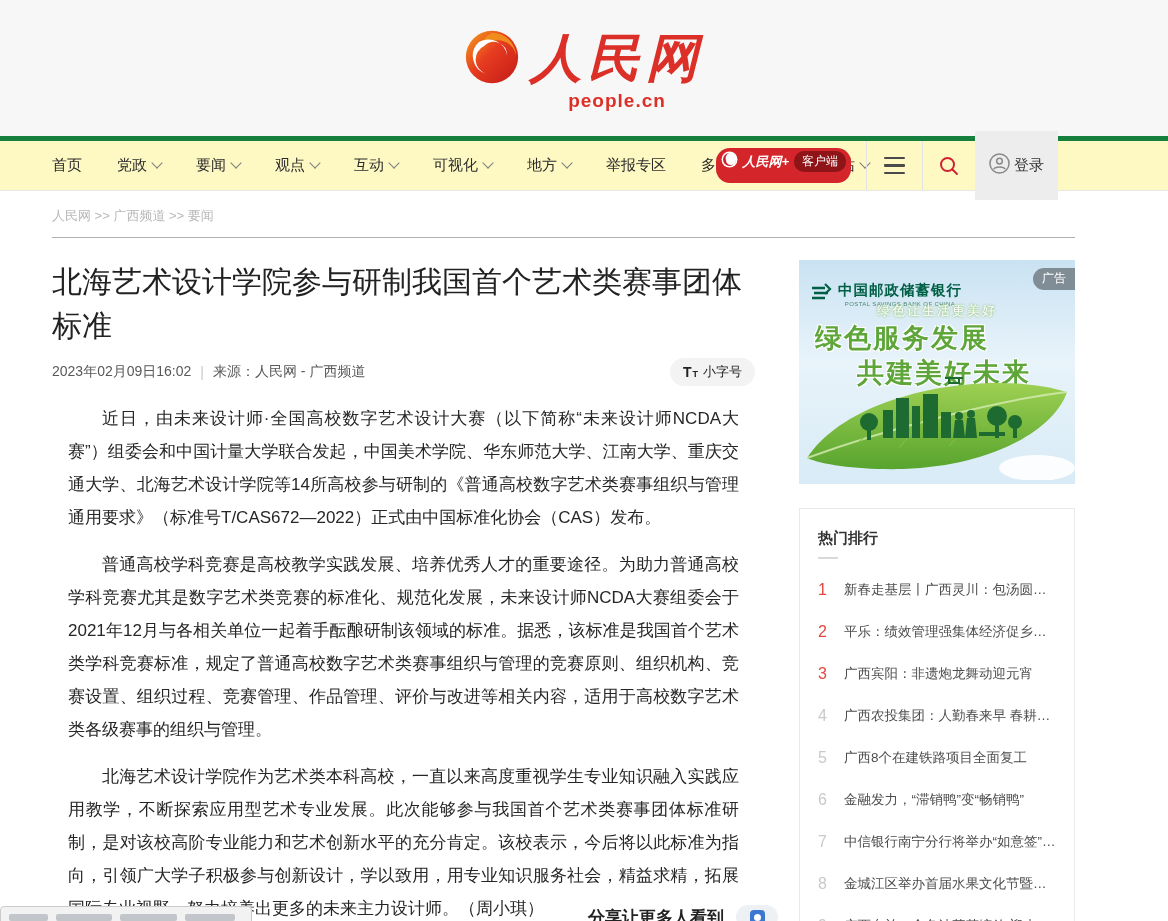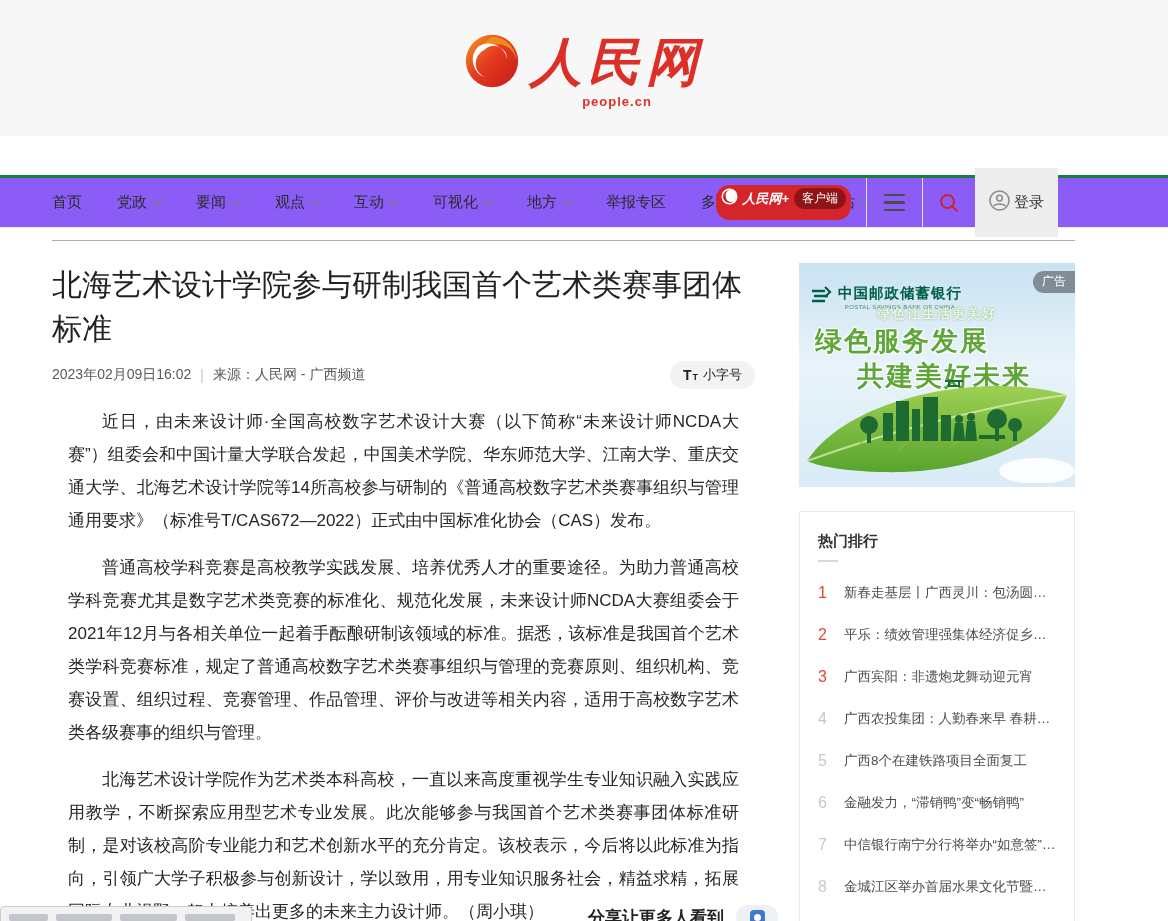--- a/index.html
+++ b/index.html
@@ -4,24 +4,24 @@
 <style>
   html,body{margin:0;padding:0;}
   body{font-family:"Liberation Sans","DejaVu Sans",sans-serif;background:#fff;}
   .page{position:relative;width:1168px;height:921px;overflow:hidden;background:#fff;}
 
   
   .site-header{height:136px;background:#f7f7f7;display:flex;align-items:center;justify-content:center;}
   .logo{display:flex;flex-direction:column;align-items:center;cursor:pointer;}
   .logo-row{display:flex;align-items:center;}
   .logo-cn{color:#dc2f27;font-size:52px;font-weight:bold;letter-spacing:6px;margin-left:10px;font-style:italic;}
-  .logo-en{color:#dc2f27;font-size:13px;font-weight:bold;letter-spacing:1px;margin-top:-4px;margin-left:66px;}
-
-  
-  .navbar{position:relative;height:49px;background:#8b5cf6;border-top:3px solid #15803d;border-bottom:1px solid #e8e8e8;display:flex;align-items:center;padding-left:52px;margin-top:39px;}
+  .logo-en{color:#dc2f27;font-size:19px;font-weight:bold;letter-spacing:1px;margin-top:-4px;margin-left:66px;}
+
+  
+  .navbar{position:relative;height:49px;background:#fef9c3;border-top:5px solid #15803d;border-bottom:1px solid #e8e8e8;display:flex;align-items:center;padding-left:52px;}
   .nav-item{font-size:15px;color:#2b2b2b;margin-right:35px;white-space:nowrap;cursor:pointer;text-decoration:none;}
   .chev{display:inline-block;width:7px;height:7px;border-right:1.5px solid #7d7d7d;border-bottom:1.5px solid #7d7d7d;transform:rotate(45deg);margin-left:6px;vertical-align:3px;}
   .nav-right{position:absolute;right:110px;top:0;height:100%;display:flex;align-items:center;}
   .app-badge{display:flex;align-items:center;background:#d3252a;border-radius:14px;height:27px;padding:0 5px 8px 5px;cursor:pointer;}
   .app-badge-brand{color:#fff;font-size:13px;font-weight:bold;font-style:italic;margin:0 5px 0 4px;white-space:nowrap;}
   .app-badge-tag{background:#8f1418;color:#fff;font-size:12px;border-radius:10px;padding:2px 8px;white-space:nowrap;}
   .vdiv{width:1px;height:49px;background:#e3e3e3;margin:0 15px;}
   .hamburger{display:flex;flex-direction:column;justify-content:center;cursor:pointer;padding:4px 2px;}
   .hamburger span{display:block;width:21px;height:2.5px;background:#4a4a4a;margin:2.6px 0;border-radius:1px;}
   .search-btn{cursor:pointer;display:flex;align-items:center;}
@@ -145,20 +145,21 @@
             <circle cx="11" cy="11" r="10" fill="none" stroke="#8a8a8a" stroke-width="1.6"></circle>
             <circle cx="11" cy="8.5" r="3" fill="none" stroke="#8a8a8a" stroke-width="1.6"></circle>
             <path d="M5 17 c1.5 -3 10.5 -3 12 0" fill="none" stroke="#8a8a8a" stroke-width="1.6"></path>
           </svg>
         </span>
         <span class="login-label">登录</span>
       </div>
     </div>
   </div>
 
+  <div class="breadcrumb">人民网 &gt;&gt; 广西频道 &gt;&gt; 要闻</div>
   <hr class="content-rule">
 
   <div class="main">
     <div class="article-col">
       <h1 class="article-title">北海艺术设计学院参与研制我国首个艺术类赛事团体标准</h1>
       <div class="meta-row">
         <div class="meta-left">
           <span>2023年02月09日16:02</span>
           <span class="meta-sep">|</span>
           <span>来源：人民网 - 广西频道</span>

